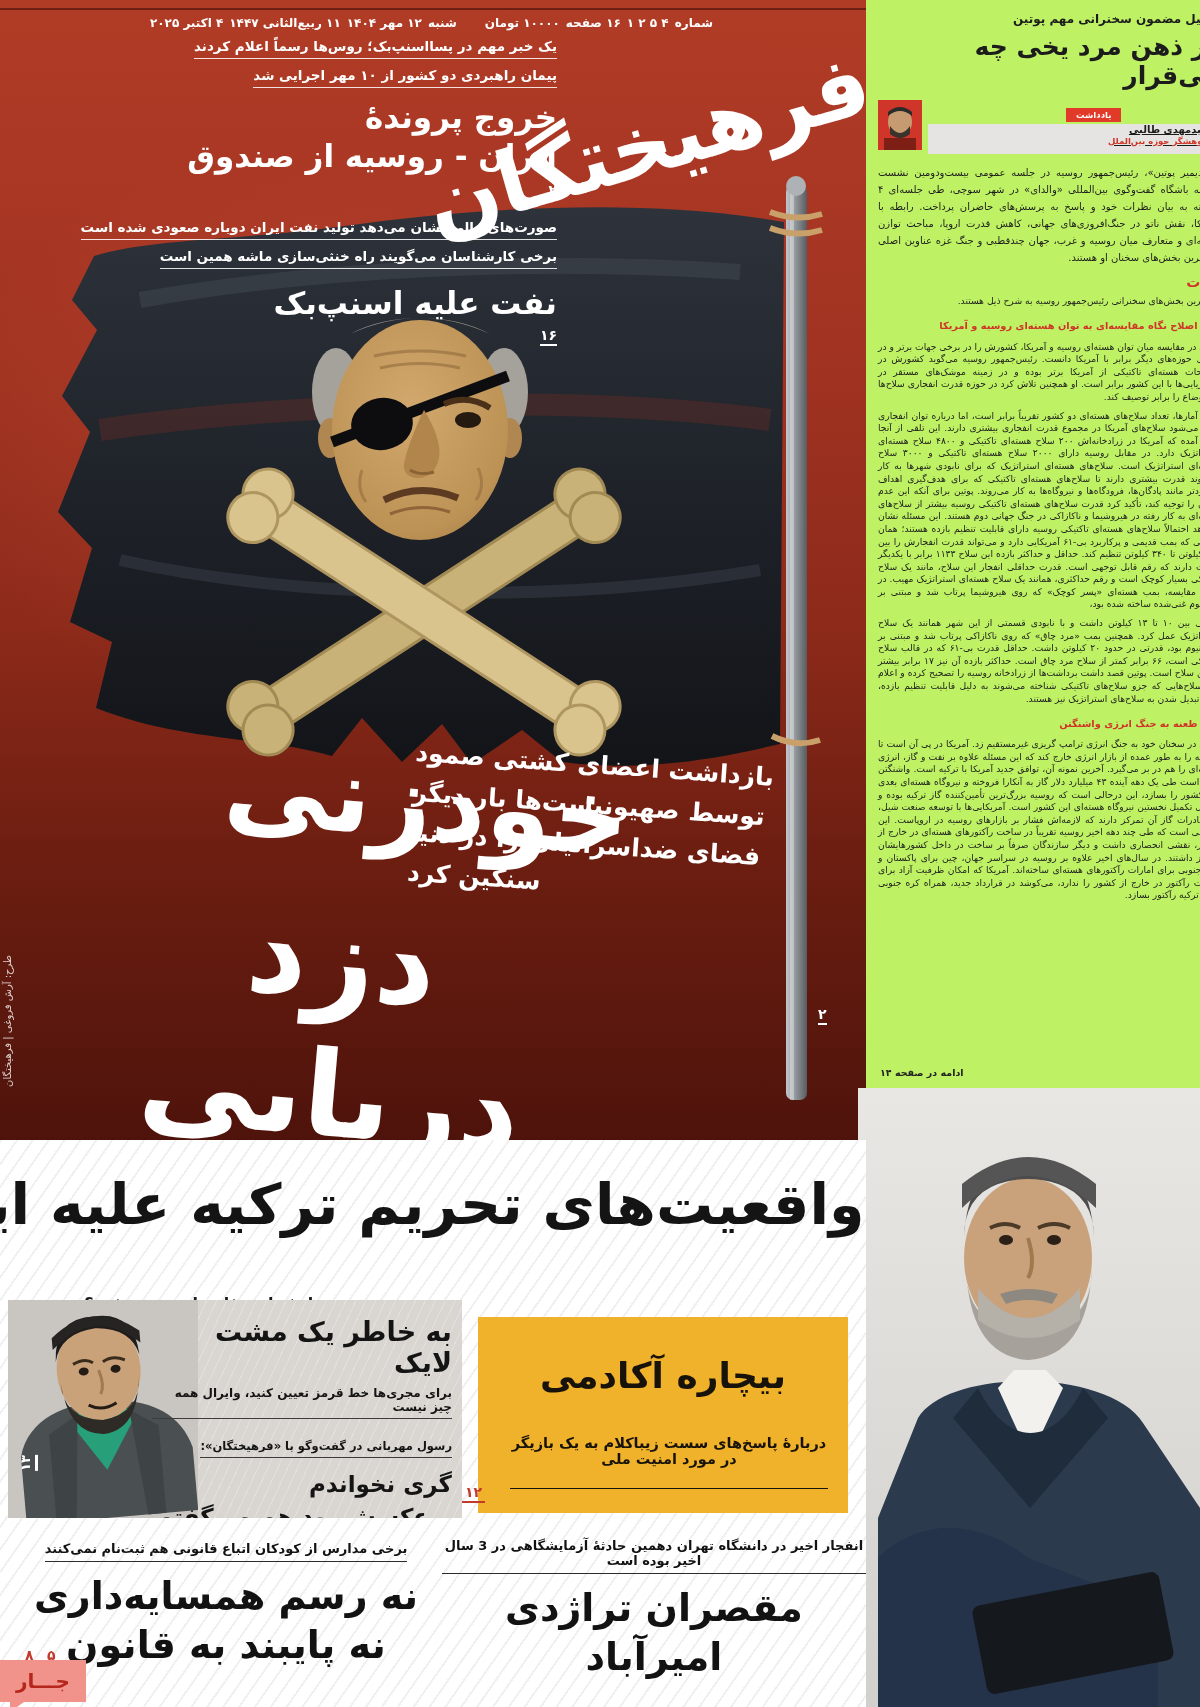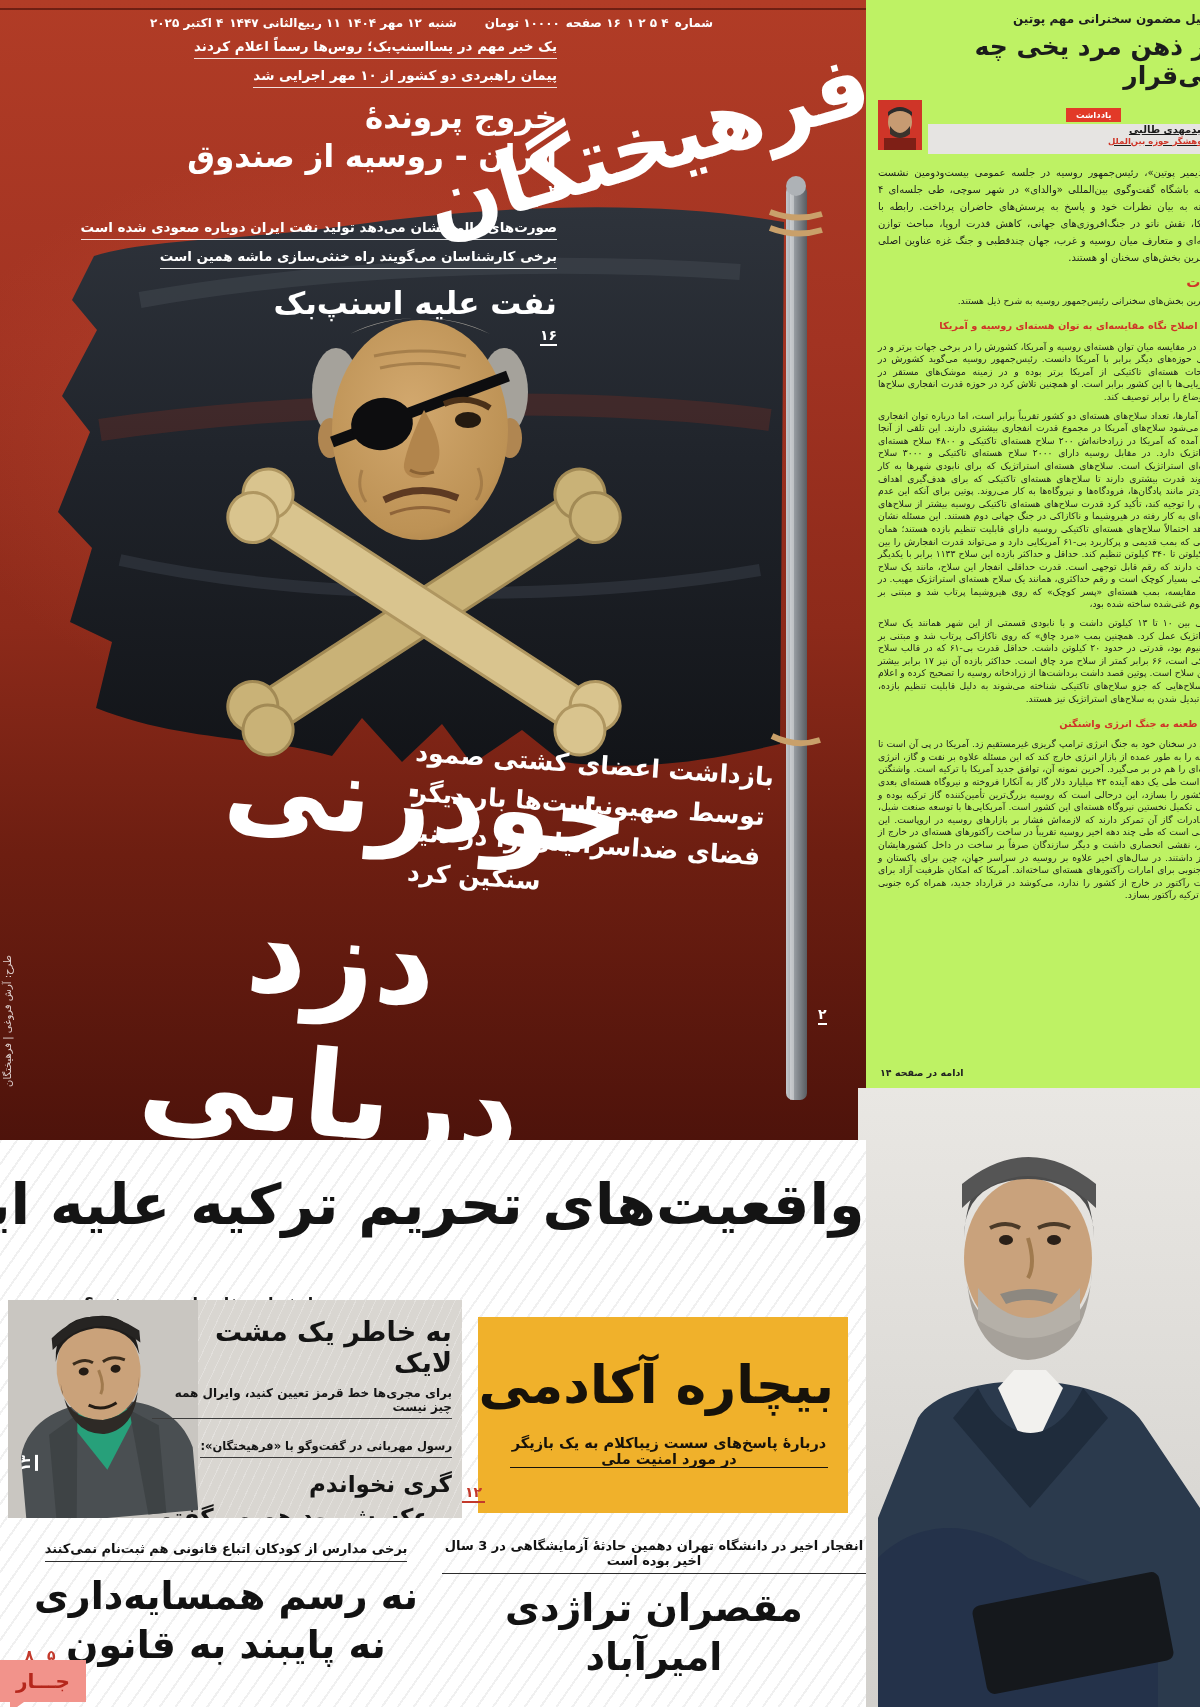--- a/index.html
+++ b/index.html
@@ -79,24 +79,24 @@
   .gc-photo{position:absolute;left:0;top:0;}
   .gc-text{position:absolute;right:10px;top:16px;width:300px;text-align:right;color:#141414;}
   .gc-head{font-size:27px;font-weight:900;letter-spacing:-1px;}
   .gc-deck{display:inline-block;font-size:12px;font-weight:bold;border-bottom:1px solid #3c3c3c;
            padding-bottom:4px;margin-top:8px;}
   .gc-attr{display:inline-block;font-size:11.5px;font-weight:bold;border-bottom:1px solid #3c3c3c;
            padding-bottom:4px;margin-top:20px;}
   .gc-quote{font-size:23px;font-weight:900;line-height:1.45;margin-top:10px;letter-spacing:-1px;}
   
   .yellow-card{position:absolute;left:478px;top:177px;width:370px;height:196px;background:#f0b12b;overflow:visible;}
-  .yc-head{position:absolute;right:14px;top:38px;left:14px;text-align:center;font-size:52px;font-weight:900;
+  .yc-head{position:absolute;right:14px;top:38px;left:14px;text-align:center;font-size:36px;font-weight:900;
            color:#17120a;letter-spacing:-2px;white-space:nowrap;}
   .yc-deck{position:absolute;right:20px;top:118px;left:32px;text-align:center;font-size:14.5px;font-weight:bold;
-           color:#17120a;border-bottom:1.5px solid #17120a;padding-bottom:0;}
+           color:#17120a;border-bottom:1.5px solid #17120a;padding-bottom:21px;}
   .yc-page{position:absolute;left:-16px;bottom:10px;}
   
   .story-b{position:absolute;text-align:center;color:#121212;}
   .sb-kicker{display:inline-block;font-size:13px;font-weight:bold;border-bottom:1px solid #2c2c2c;padding-bottom:5px;}
   .sb-head{font-size:38px;font-weight:900;line-height:1.3;margin-top:10px;letter-spacing:-1.5px;}
   .neighbor{left:16px;top:398px;width:420px;}
   .amirabad{left:442px;top:398px;width:424px;}
   .np8{position:absolute;left:22px;top:505px;}
   .np5{position:absolute;left:44px;top:505px;}
   

